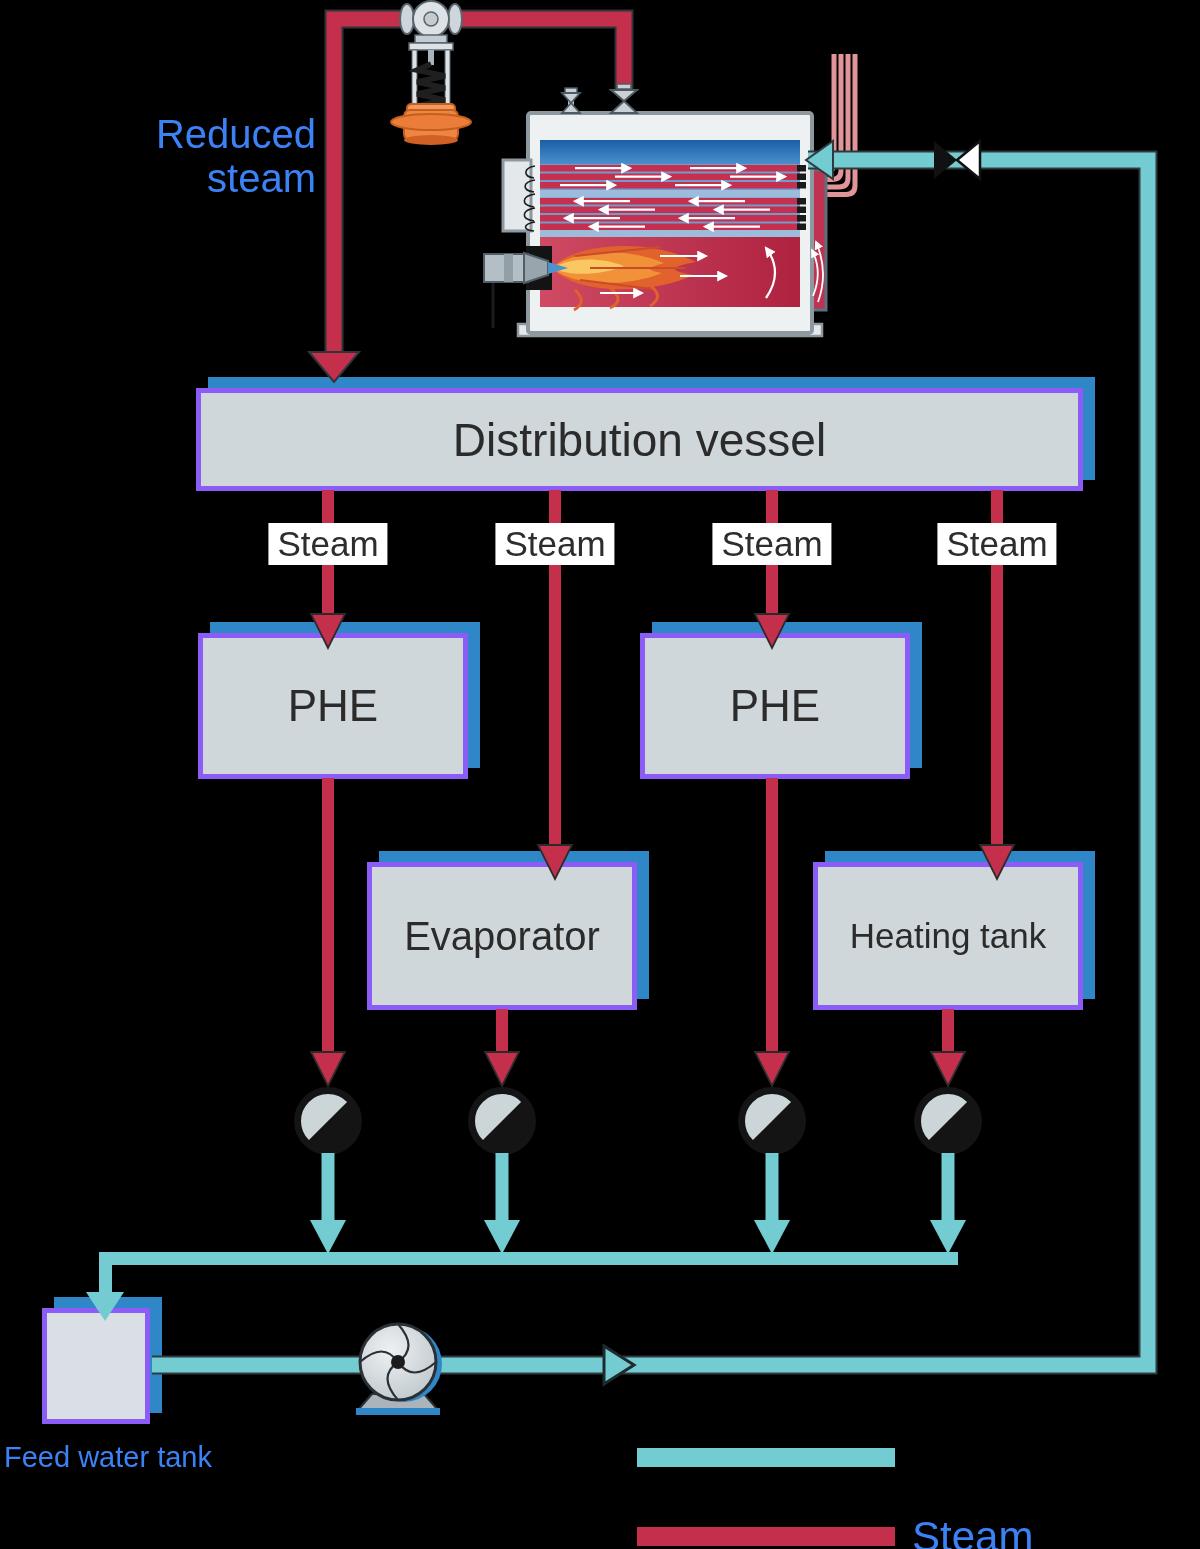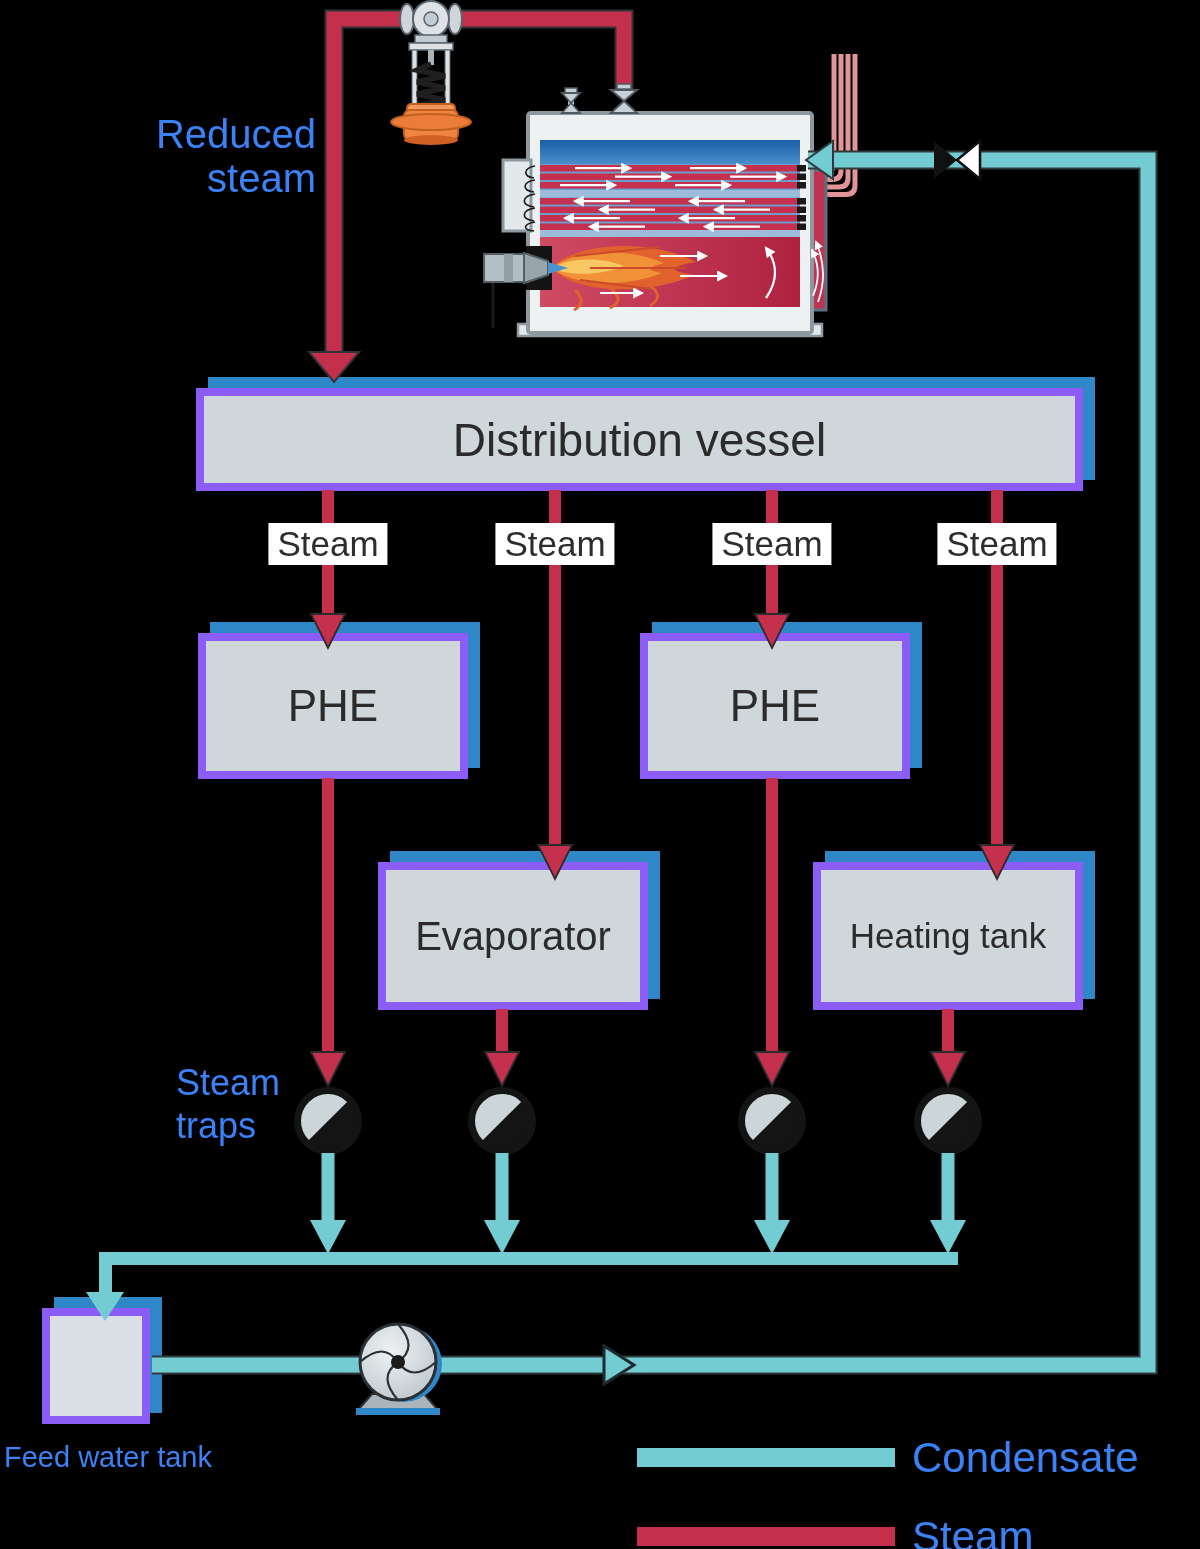--- a/index.html
+++ b/index.html
@@ -5,21 +5,21 @@
   html,body{margin:0;padding:0;background:#000;}
   #stage{position:relative;width:1200px;height:1549px;background:#000;overflow:hidden;
          font-family:"Liberation Sans", sans-serif;}
   #stage *{box-sizing:border-box;}
   .layer{position:absolute;left:0;top:0;width:1200px;height:1549px;}
   svg.layer{pointer-events:none;}
   
   .node{position:absolute;}
   .node .shadow{position:absolute;left:12px;right:-12px;top:-11px;bottom:11px;background:#2f87c8;}
   .node .face{position:absolute;left:0;right:0;top:0;bottom:0;background:#cfd7da;
-              border:8px solid #8b5cf6;display:flex;align-items:center;justify-content:center;}
+              border:5px solid #8b5cf6;display:flex;align-items:center;justify-content:center;}
   .node .face span{color:#2b2b2b;white-space:nowrap;}
   #tank .face{background:#d9dfe5;}
   
   .chip{position:absolute;transform:translateX(-50%);background:#ffffff;color:#2d2d30;
         font-size:35px;line-height:42px;padding:0 9px;white-space:nowrap;}
   
   .lbl{position:absolute;color:#3b82f6;}
   #lbl-reduced{left:128px;top:112px;width:188px;font-size:40px;line-height:1.1;text-align:right;}
   #lbl-traps{left:176px;top:1061px;width:140px;font-size:36px;line-height:1.2;}
   #lbl-fwt{left:4px;top:1440px;width:225px;font-size:29px;line-height:1.2;}
@@ -48,21 +48,21 @@
       <div class="face">
           <span style="font-size:44px;">PHE</span>
         </div>
     </div>
     <div class="node" style="left:640px;top:633px;width:270px;height:146px;">
       <div class="shadow"></div>
       <div class="face">
           <span style="font-size:44px;">PHE</span>
         </div>
     </div>
-    <div class="node" style="left:378px;top:862px;width:270px;height:148px;">
+    <div class="node" style="left:367px;top:862px;width:270px;height:148px;">
       <div class="shadow"></div>
       <div class="face">
           <span style="font-size:40px;">Evaporator</span>
         </div>
     </div>
     <div class="node" style="left:813px;top:862px;width:270px;height:148px;">
       <div class="shadow"></div>
       <div class="face">
           <span style="font-size:35px;">Heating tank</span>
         </div>
@@ -318,22 +318,20 @@
     </g>
   </svg>
 
   <div class="layer" style="pointer-events:none;">
     <div class="chip" style="left:328px;top:523px;">Steam</div>
     <div class="chip" style="left:555px;top:523px;">Steam</div>
     <div class="chip" style="left:772px;top:523px;">Steam</div>
     <div class="chip" style="left:997px;top:523px;">Steam</div>
 
     <div class="lbl" id="lbl-reduced">Reduced steam</div>
-    <div class="lbl" id="lbl-traps">Steam traps</div>
     <div class="lbl" id="lbl-fwt">Feed water tank</div>
 
     <div class="legend-bar" id="bar-cond"></div>
-    <div class="lbl legend-label" id="lbl-cond">Condensate</div>
     <div class="legend-bar" id="bar-steam"></div>
     <div class="lbl legend-label" id="lbl-steamleg">Steam</div>
   </div>
 
 </div>
 
 </body></html>

